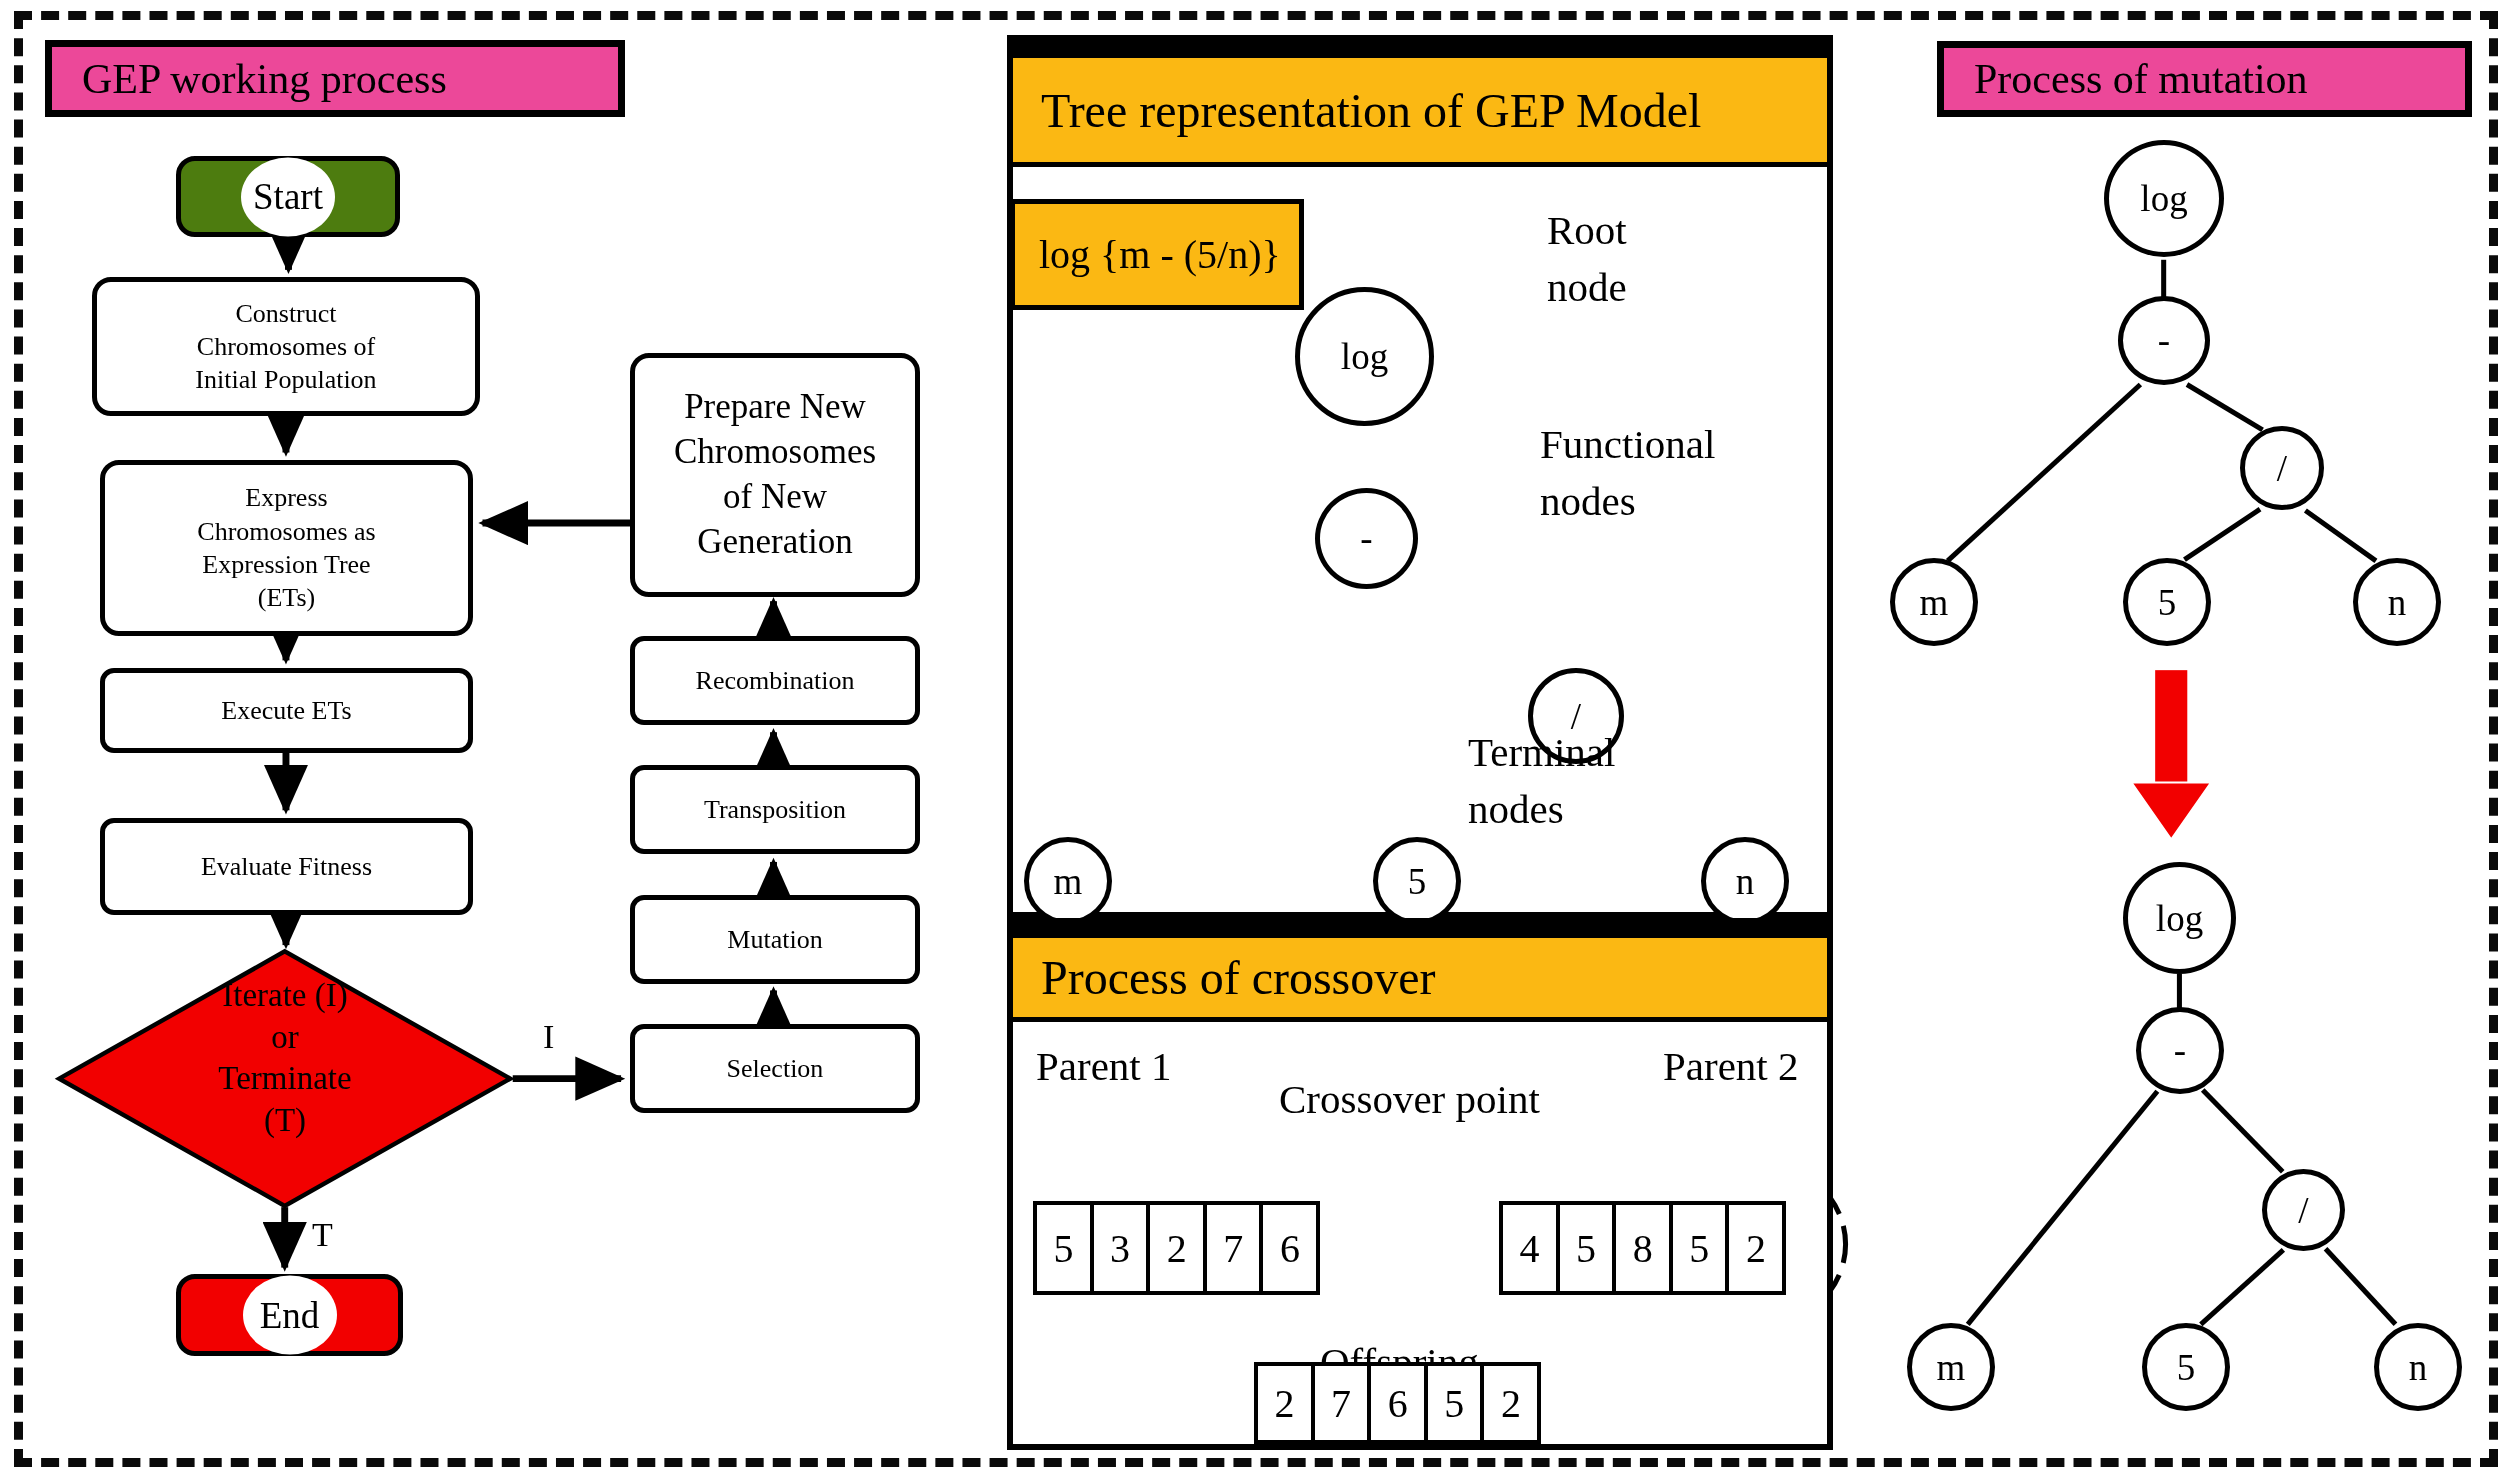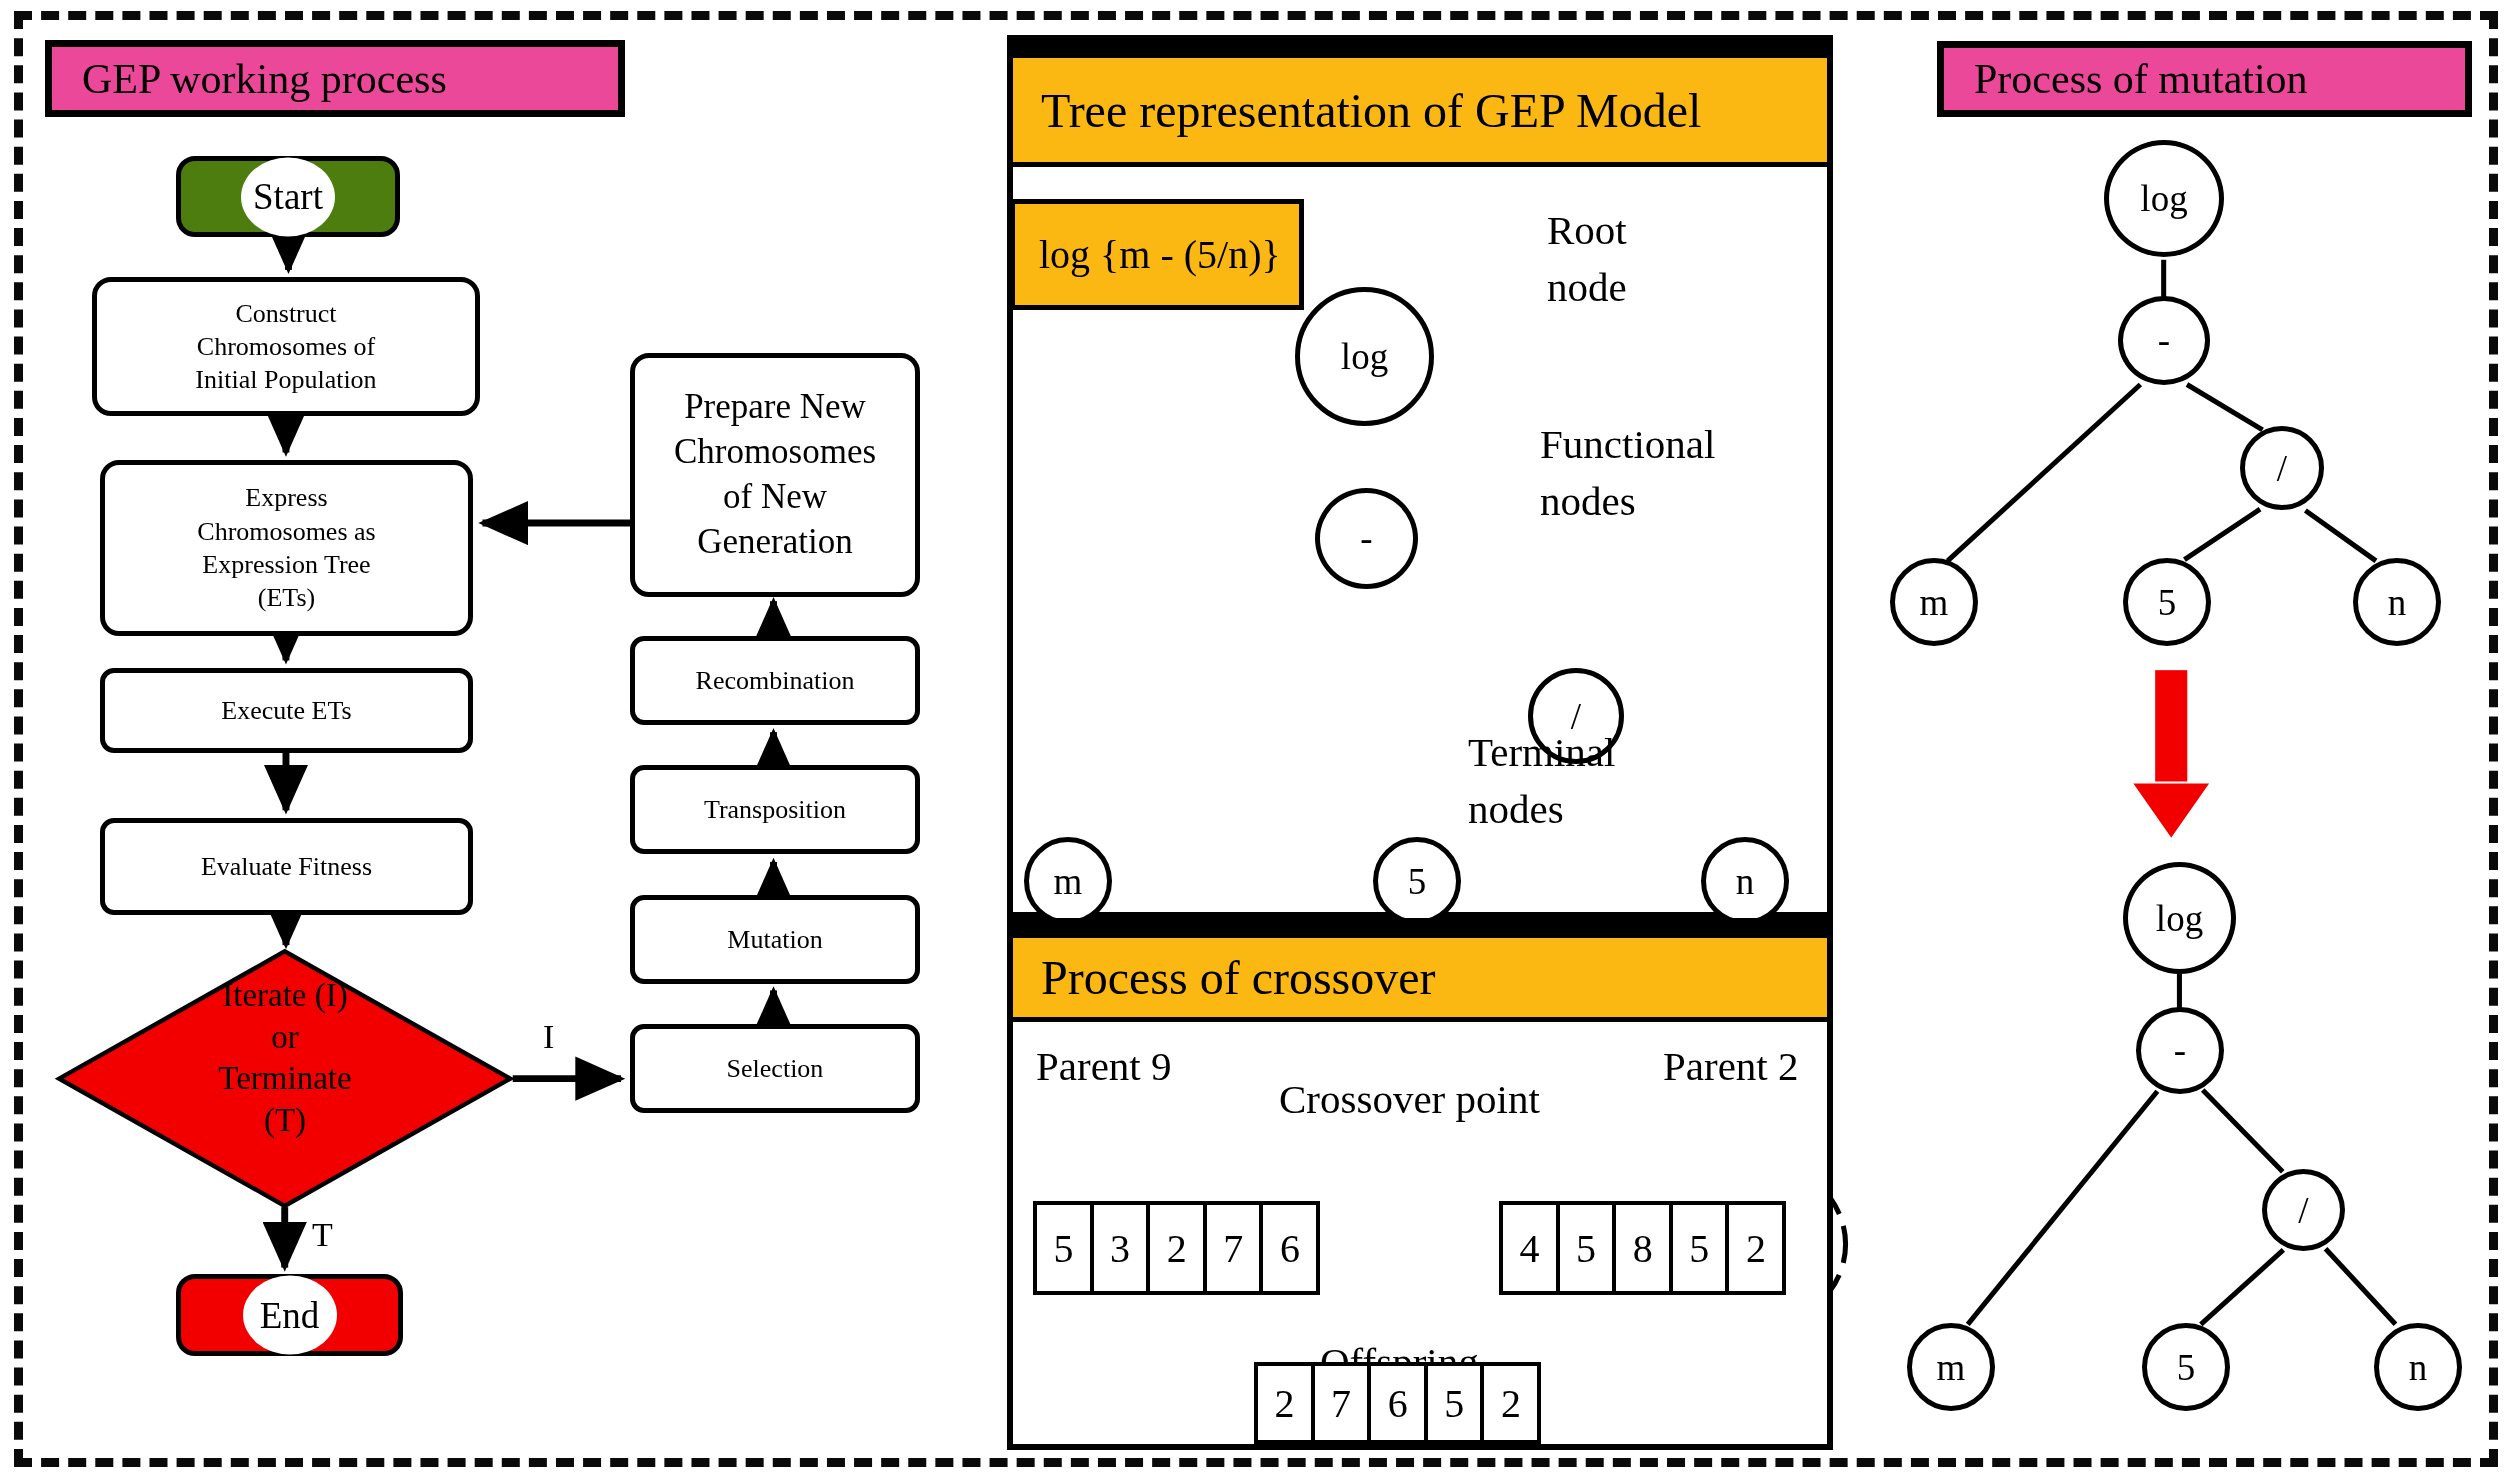--- a/index.html
+++ b/index.html
@@ -231,21 +231,21 @@
 nodes</div>
   <div class="lbl" style="left:1468px;top:724px;">Terminal
 nodes</div>
 
   <div class="panel" style="left:1007px;top:918px;width:826px;height:532px;">
     <div class="panel-header" style="height:98px;border-top:14px solid #000;">
       <span>Process of crossover</span>
     </div>
   </div>
 
-  <div class="lbl" style="left:1036px;top:1038px;white-space:nowrap;">Parent 9</div>
+  <div class="lbl" style="left:1036px;top:1038px;white-space:nowrap;">Parent 1</div>
   <div class="lbl" style="left:1279px;top:1071px;white-space:nowrap;">Crossover point</div>
   <div class="lbl" style="left:1663px;top:1038px;white-space:nowrap;">Parent 2</div>
 
   <div class="cellrow" style="left:1033px;top:1201px;">
     <div class="cell" style="height:94px;">5</div>
     <div class="cell" style="height:94px;">3</div>
     <div class="cell" style="height:94px;">2</div>
     <div class="cell" style="height:94px;">7</div>
     <div class="cell" style="height:94px;">6</div>
   </div>

